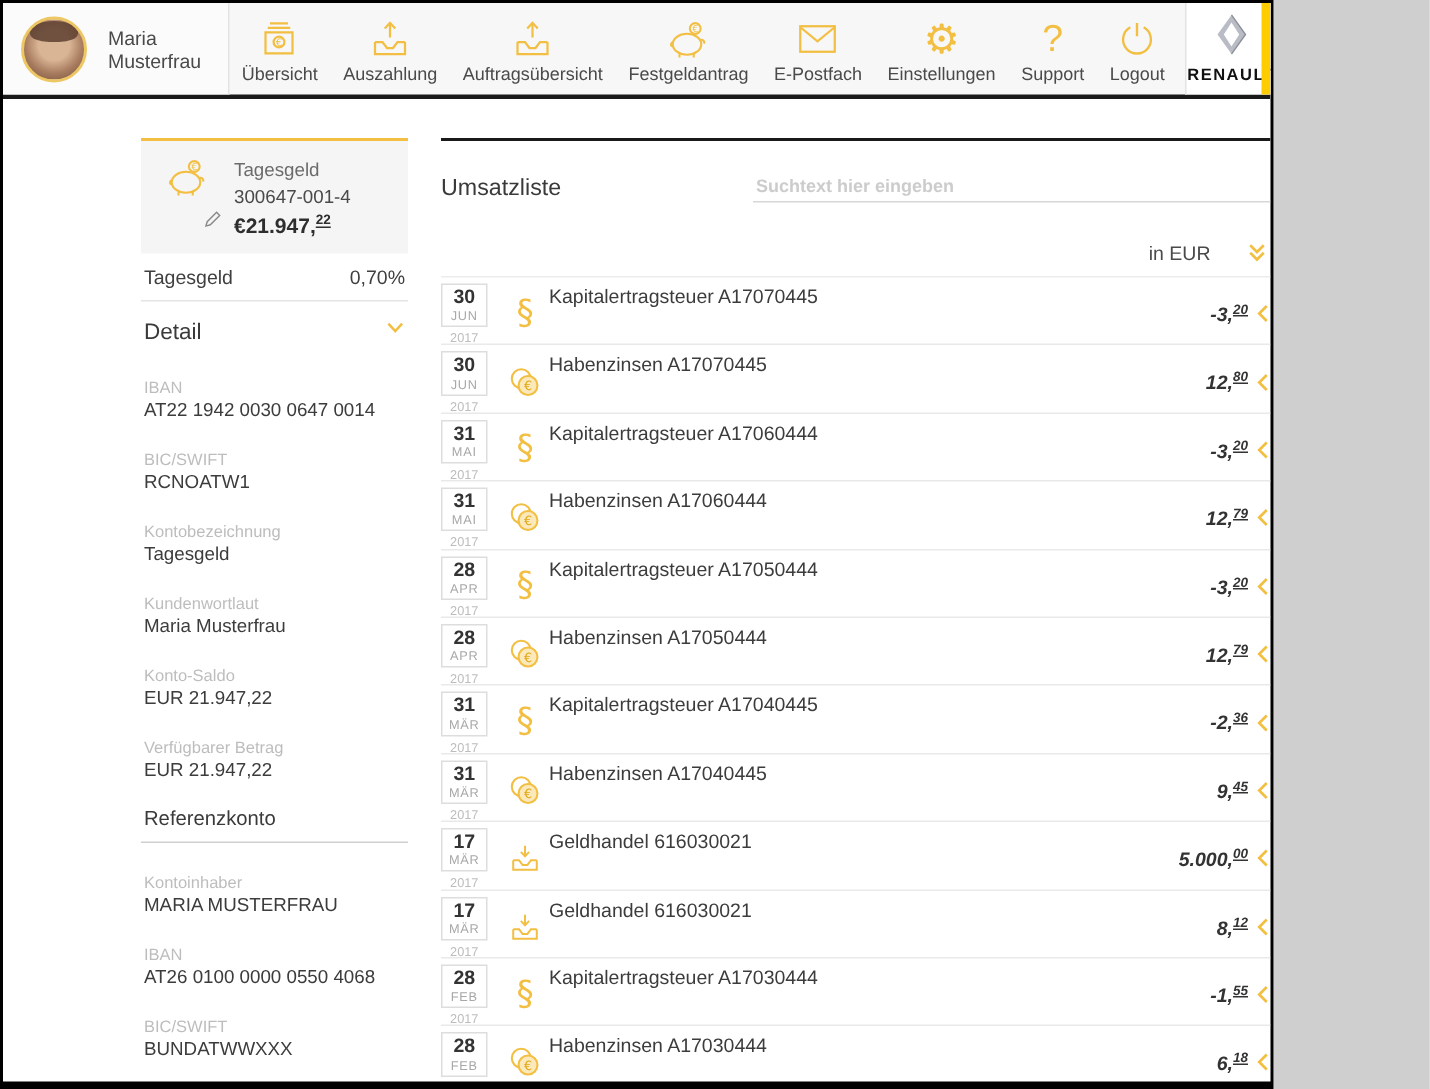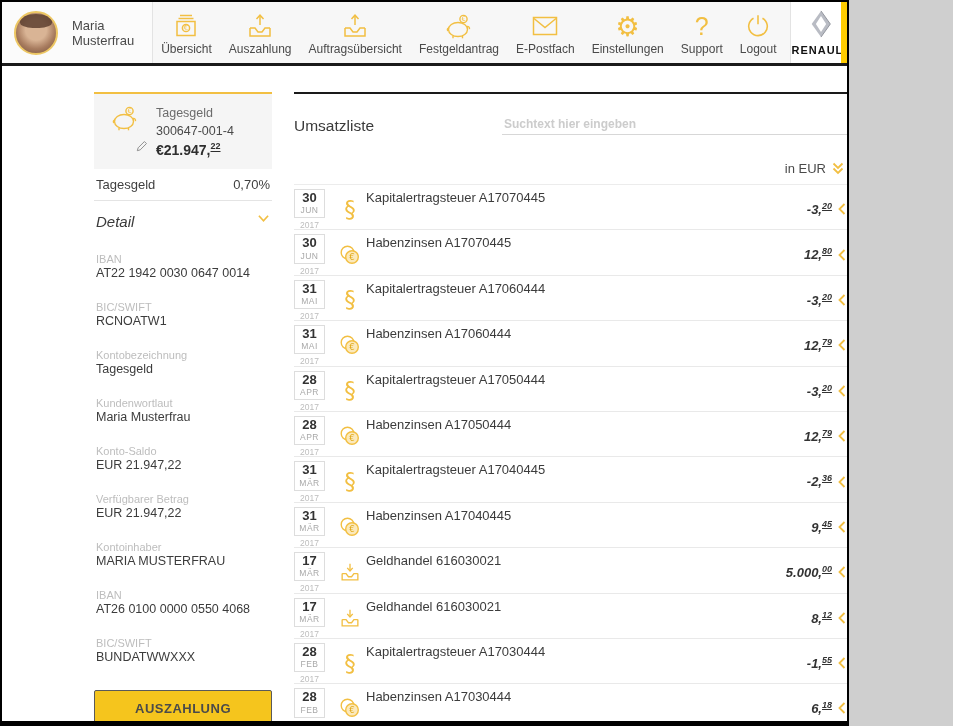--- a/index.html
+++ b/index.html
@@ -40,21 +40,21 @@
     padding:10px 8px 8px 8px; gap:8px; }
   .acct-iconcol { width:46px; display:flex; flex-direction:column; align-items:center; }
   .acct-pencil { align-self:flex-end; margin-top:2px; }
   .acct-lines { font-size:12.5px; color:#6b6b6b; line-height:1.45; }
   .acct-num { color:#4a4a4a; }
   .acct-bal { font-size:14px; font-weight:bold; color:#2e2e2e; }
   sup.cents { font-size:9px; text-decoration:underline; font-weight:bold; }
   .rate-row { display:flex; justify-content:space-between; padding:8px 2px;
     border-bottom:1px solid #e4e4e4; font-size:13px; color:#3f3f3f; }
   .section-head { display:flex; justify-content:space-between; align-items:flex-start;
-    padding:12px 2px 2px 2px; font-size:15px; color:#3a3a3a;font-style:italic; }
+    padding:12px 2px 2px 2px; font-size:15px; color:#3a3a3a; }
   .field { padding:0 2px; }
   .field-label { font-size:11px; color:#bdbdbd; margin-top:21px; }
   .field-value { font-size:12.5px; color:#3c3c3c; margin-top:1px; }
   .ref-head { font-size:13.5px; color:#3a3a3a; margin-top:18px; padding:0 2px 8px 2px;
     border-bottom:1px solid #cfcfcf; }
   .payout-btn { display:block; width:100%; margin-top:26px; height:38px;
     background:#f5c51d; border:1px solid #5a5a5a; border-radius:2px;
     font-family:"Liberation Sans", sans-serif; font-size:13px; font-weight:bold;
     letter-spacing:.5px; color:#4a4a4a; cursor:pointer; }
   
@@ -74,21 +74,21 @@
   .ad-brand-bar { width:3px; height:13px; background:#fc0; }
   .ad-car { position:absolute; right:0px; bottom:8px; width:128px; z-index:2; }
   
   .main { width:570px; margin-left:22px; border-top:2px solid #1a1a1a; }
   .main-head { display:flex; align-items:flex-end; padding:20px 0 4px 0; }
   .main-title { font-size:15.5px; color:#3a3a3a; }
   .search-input { margin-left:auto; width:345px; border:none; border-bottom:1px solid #d7d7d7;
     font-family:"Liberation Sans", sans-serif; font-size:12px; color:#555;
     padding:3px 2px; outline:none; background:transparent;font-weight:bold; }
   .search-input::placeholder { color:#ccc; }
-  .eur-row { display:flex; justify-content:flex-end; align-items:center; gap:5px;
+  .eur-row { display:flex; justify-content:flex-end; align-items:center; gap:24px;
     padding:22px 2px 8px 0; font-size:13px; color:#4a4a4a; }
   .txn-list { border-top:1px solid #ececec; }
   .txn-row { position:relative; display:flex; height:45.4px; border-bottom:1px solid #e9e9e9;
     padding-top:4px; cursor:pointer; }
   .txn-datecol { width:40px; flex:none; }
   .date-box { width:31px; border:1px solid #ddd; text-align:center; padding:1px 0 2px 0; background:#fff; }
   .date-day { font-size:13px; font-weight:bold; color:#333; line-height:1.1; }
   .date-month { font-size:8.5px; color:#a8a8a8; letter-spacing:.5px; }
   .date-year { font-size:8.5px; color:#bdbdbd; margin-top:2px; text-align:center; width:31px; }
   .txn-iconcol { width:32px; flex:none; display:flex; align-items:center; justify-content:center; }
@@ -276,20 +276,21 @@
             <div class="field-label">Konto-Saldo</div>
             <div class="field-value">EUR 21.947,22</div>
           </div>
 
           <div class="field">
             <div class="field-label">Verfügbarer Betrag</div>
             <div class="field-value">EUR 21.947,22</div>
           </div>
         </div>
 
+      <div class="ref-head">Referenzkonto</div>
 
       <div>
 
           <div class="field">
             <div class="field-label">Kontoinhaber</div>
             <div class="field-value">MARIA MUSTERFRAU</div>
           </div>
 
           <div class="field">
             <div class="field-label">IBAN</div>

